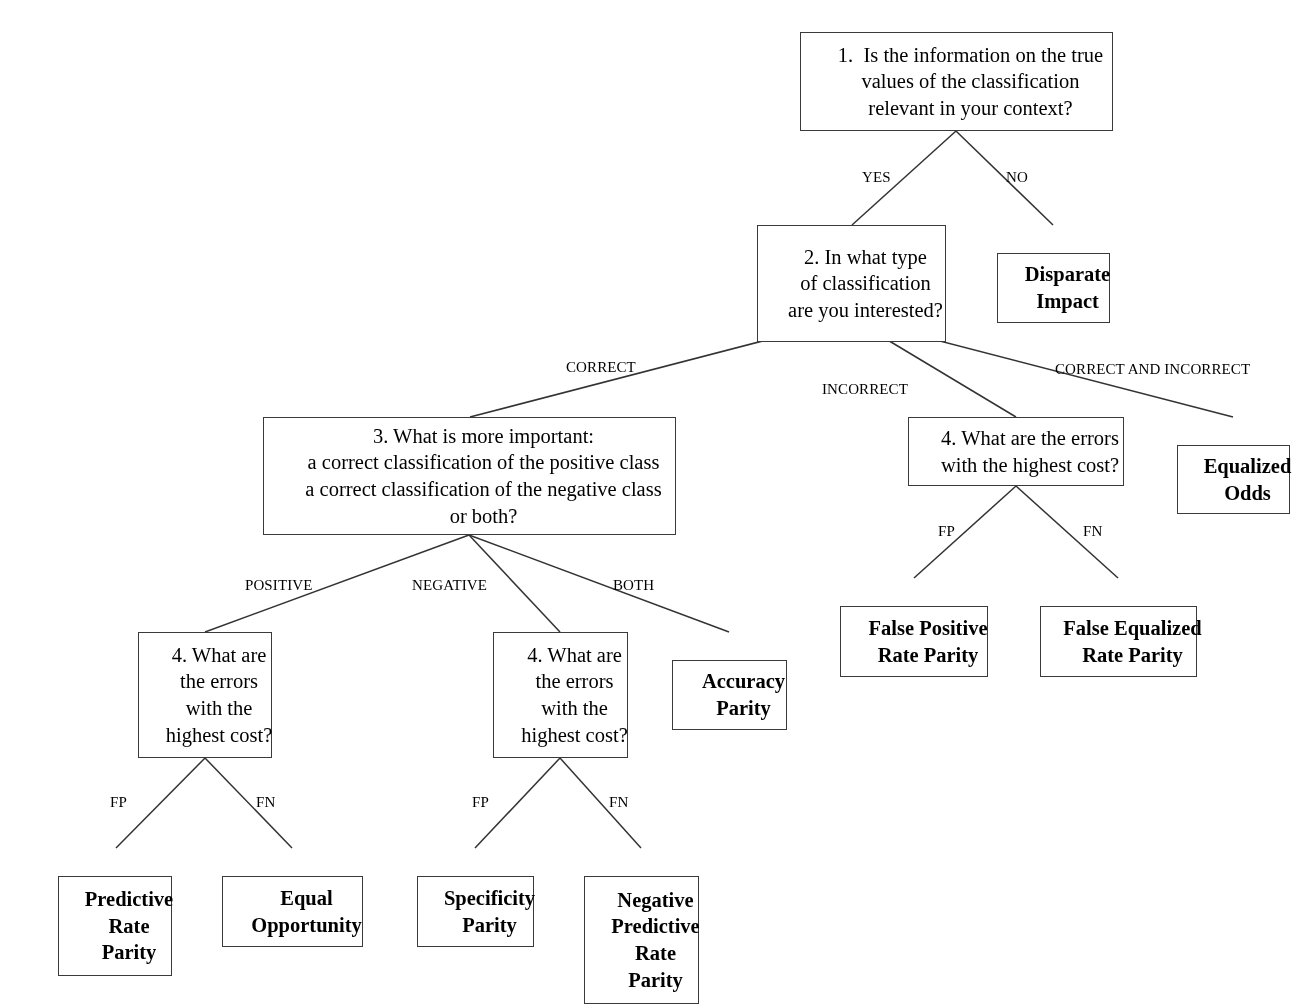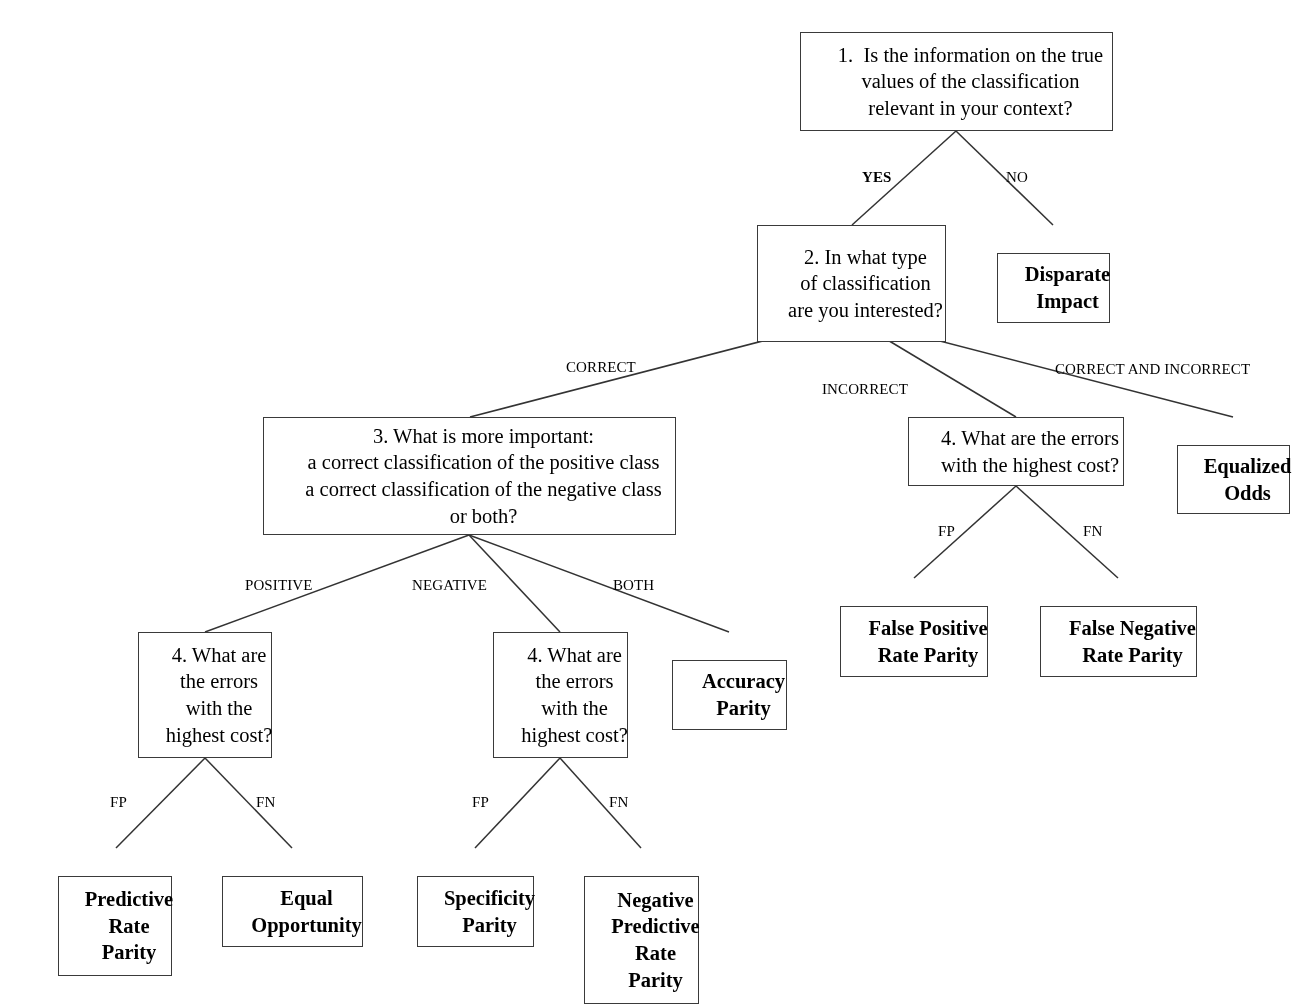--- a/index.html
+++ b/index.html
@@ -87,21 +87,21 @@
       </div>
       <div class="node leaf" style="left: 1177px; top: 417px; width: 113px; height: 69px; border-color: rgb(58, 58, 58);">
         <span class="ln">Equalized</span>
         <span class="ln">Odds</span>
       </div>
       <div class="node leaf" style="left: 840px; top: 578px; width: 148px; height: 71px; border-color: rgb(58, 58, 58);">
         <span class="ln">False Positive</span>
         <span class="ln">Rate Parity</span>
       </div>
       <div class="node leaf" style="left: 1040px; top: 578px; width: 157px; height: 71px; border-color: rgb(58, 58, 58);">
-        <span class="ln">False Negative</span>
+        <span class="ln">False Equalized</span>
         <span class="ln">Rate Parity</span>
       </div>
       <div class="node question" style="left: 138px; top: 632px; width: 134px; height: 126px; border-color: rgb(58, 58, 58);">
         <span class="ln">4. What are</span>
         <span class="ln">the errors</span>
         <span class="ln">with the</span>
         <span class="ln">highest cost?</span>
       </div>
       <div class="node question" style="left: 493px; top: 632px; width: 135px; height: 126px; border-color: rgb(58, 58, 58);">
         <span class="ln">4. What are</span>
@@ -127,21 +127,21 @@
         <span class="ln">Parity</span>
       </div>
       <div class="node leaf" style="left: 584px; top: 848px; width: 115px; height: 128px; border-color: rgb(58, 58, 58);">
         <span class="ln">Negative</span>
         <span class="ln">Predictive</span>
         <span class="ln">Rate</span>
         <span class="ln">Parity</span>
       </div>
     </div>
   <div id="labels-layer">
-      <div class="edge-label" style="left: 862px; top: 170px; font-weight: bold;">YES</div>
+      <div class="edge-label" style="left: 862px; top: 170px;">YES</div>
       <div class="edge-label" style="left: 1006px; top: 170px;">NO</div>
       <div class="edge-label" style="left: 566px; top: 360px;">CORRECT</div>
       <div class="edge-label" style="left: 822px; top: 362px; margin-top: 20px;">INCORRECT</div>
       <div class="edge-label" style="left: 1055px; top: 362px;">CORRECT AND INCORRECT</div>
       <div class="edge-label" style="left: 245px; top: 578px;">POSITIVE</div>
       <div class="edge-label" style="left: 412px; top: 578px;">NEGATIVE</div>
       <div class="edge-label" style="left: 613px; top: 578px;">BOTH</div>
       <div class="edge-label" style="left: 938px; top: 524px;">FP</div>
       <div class="edge-label" style="left: 1083px; top: 524px;">FN</div>
       <div class="edge-label" style="left: 110px; top: 795px;">FP</div>

